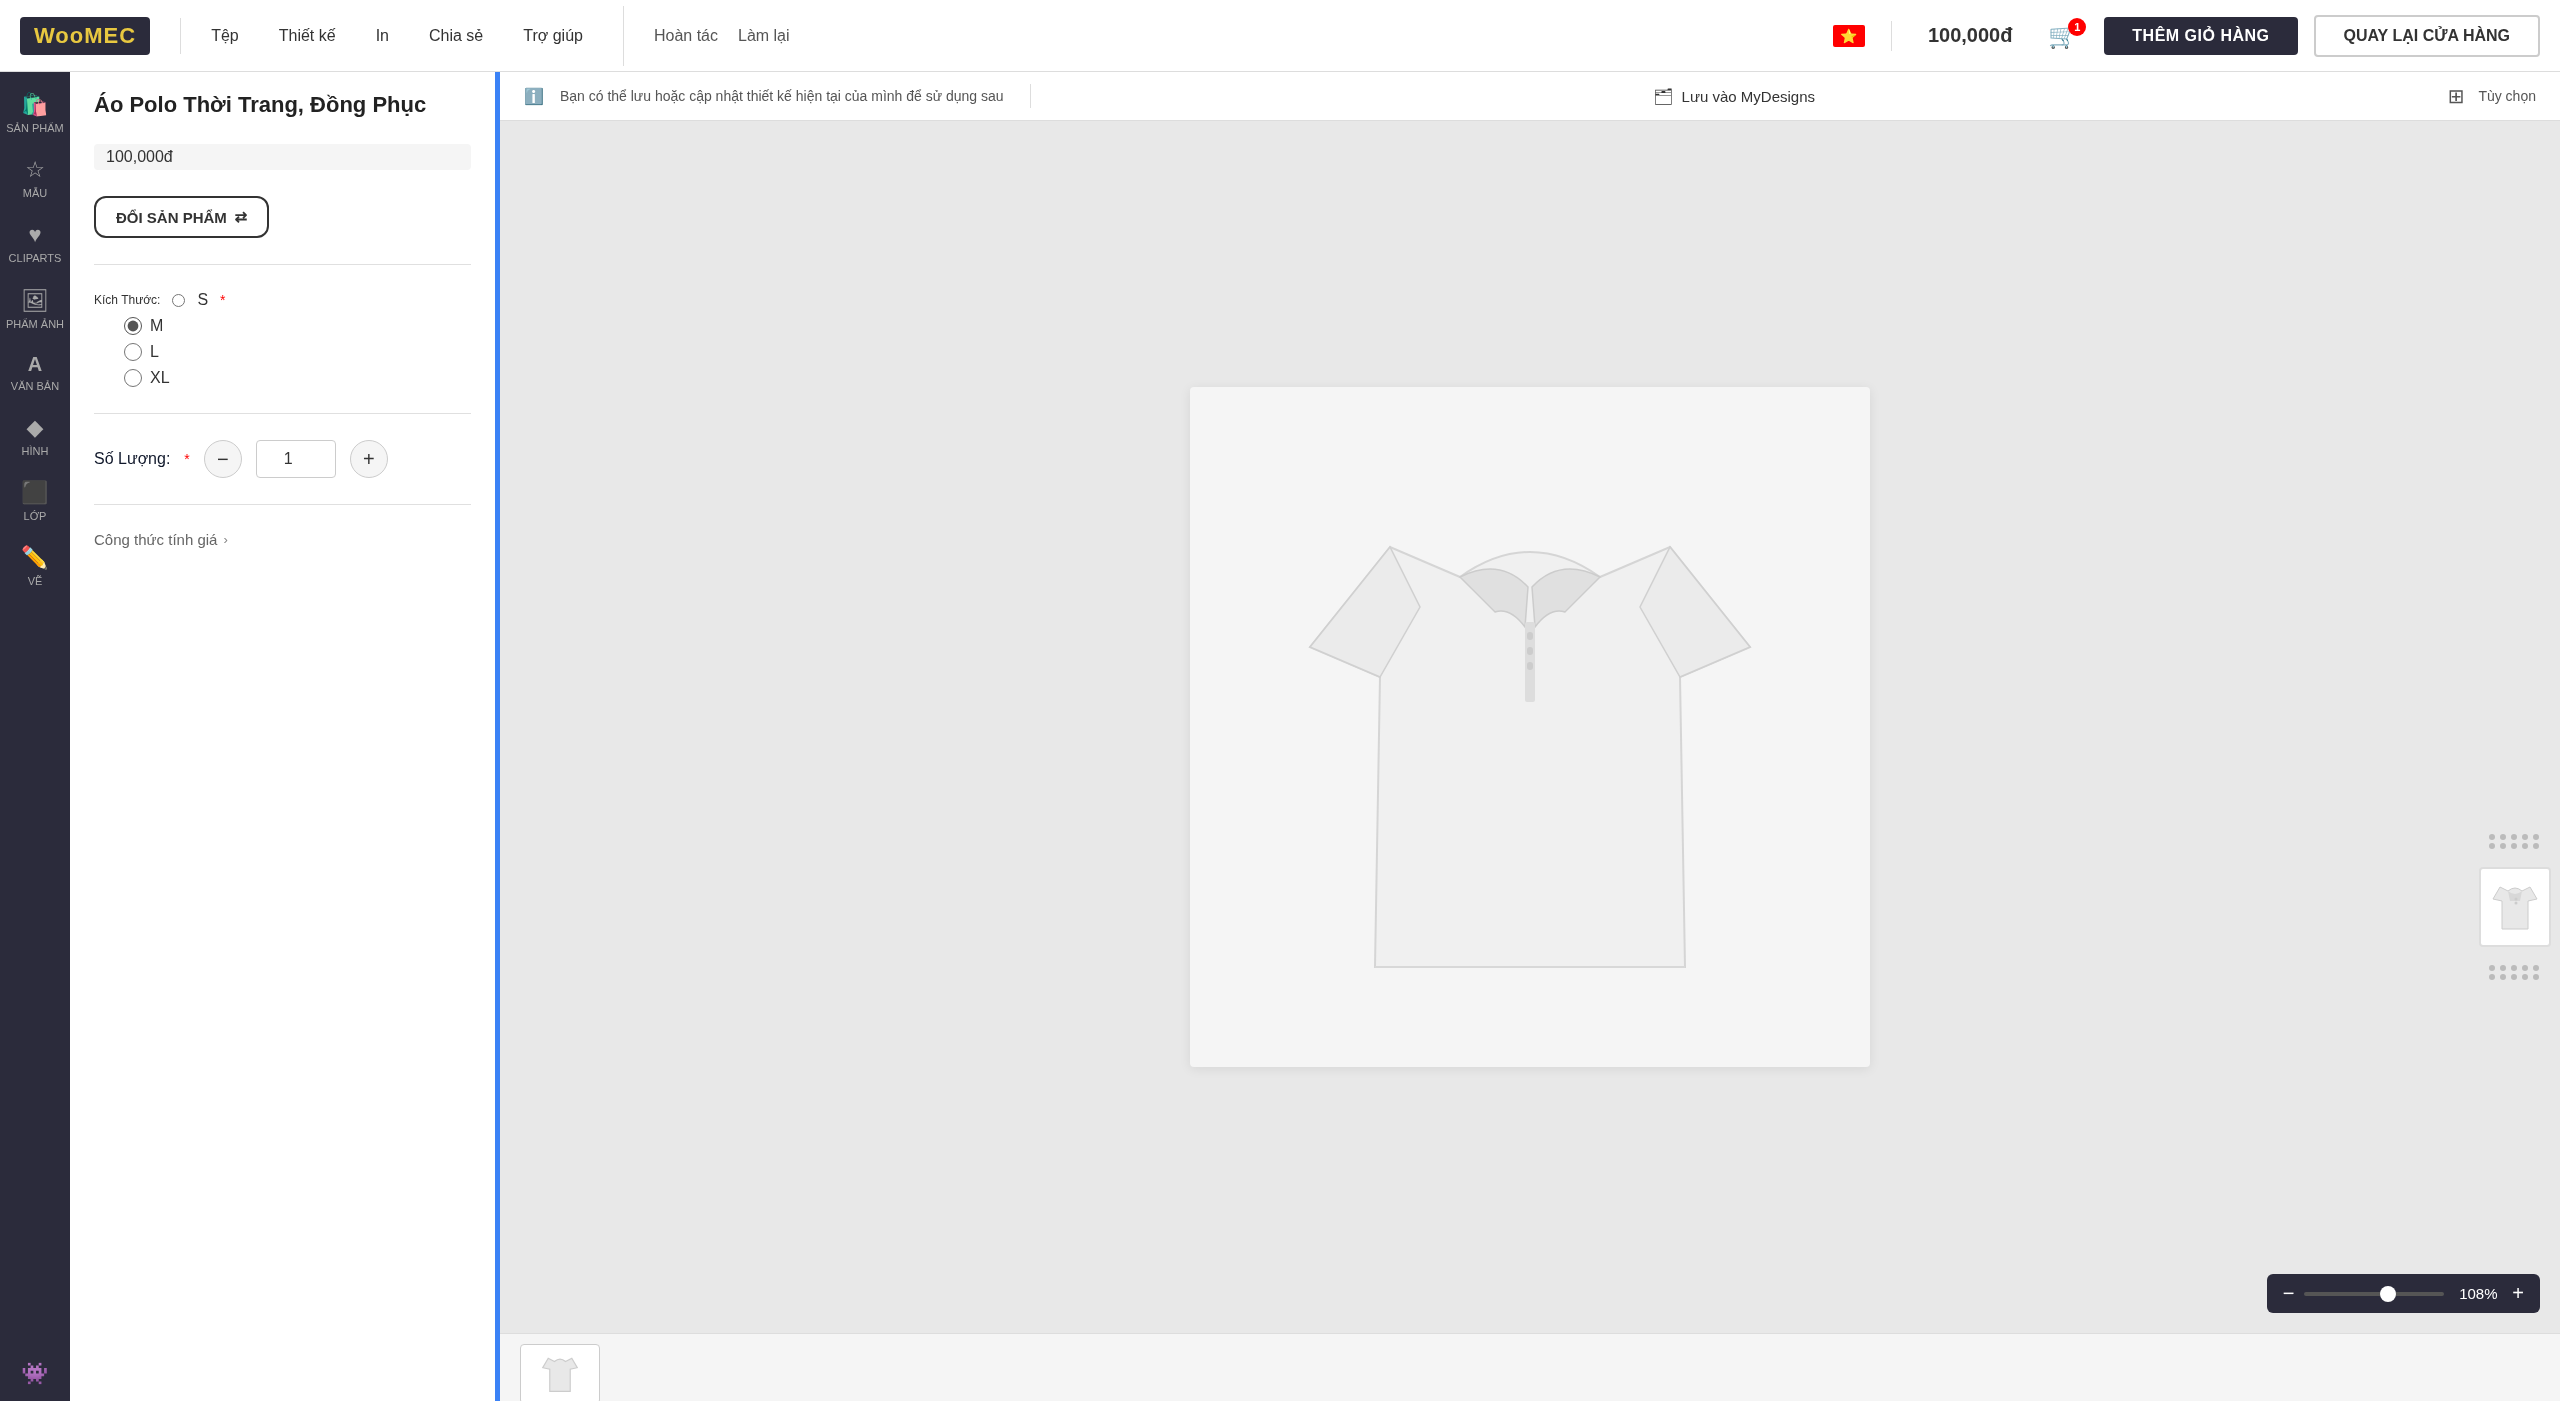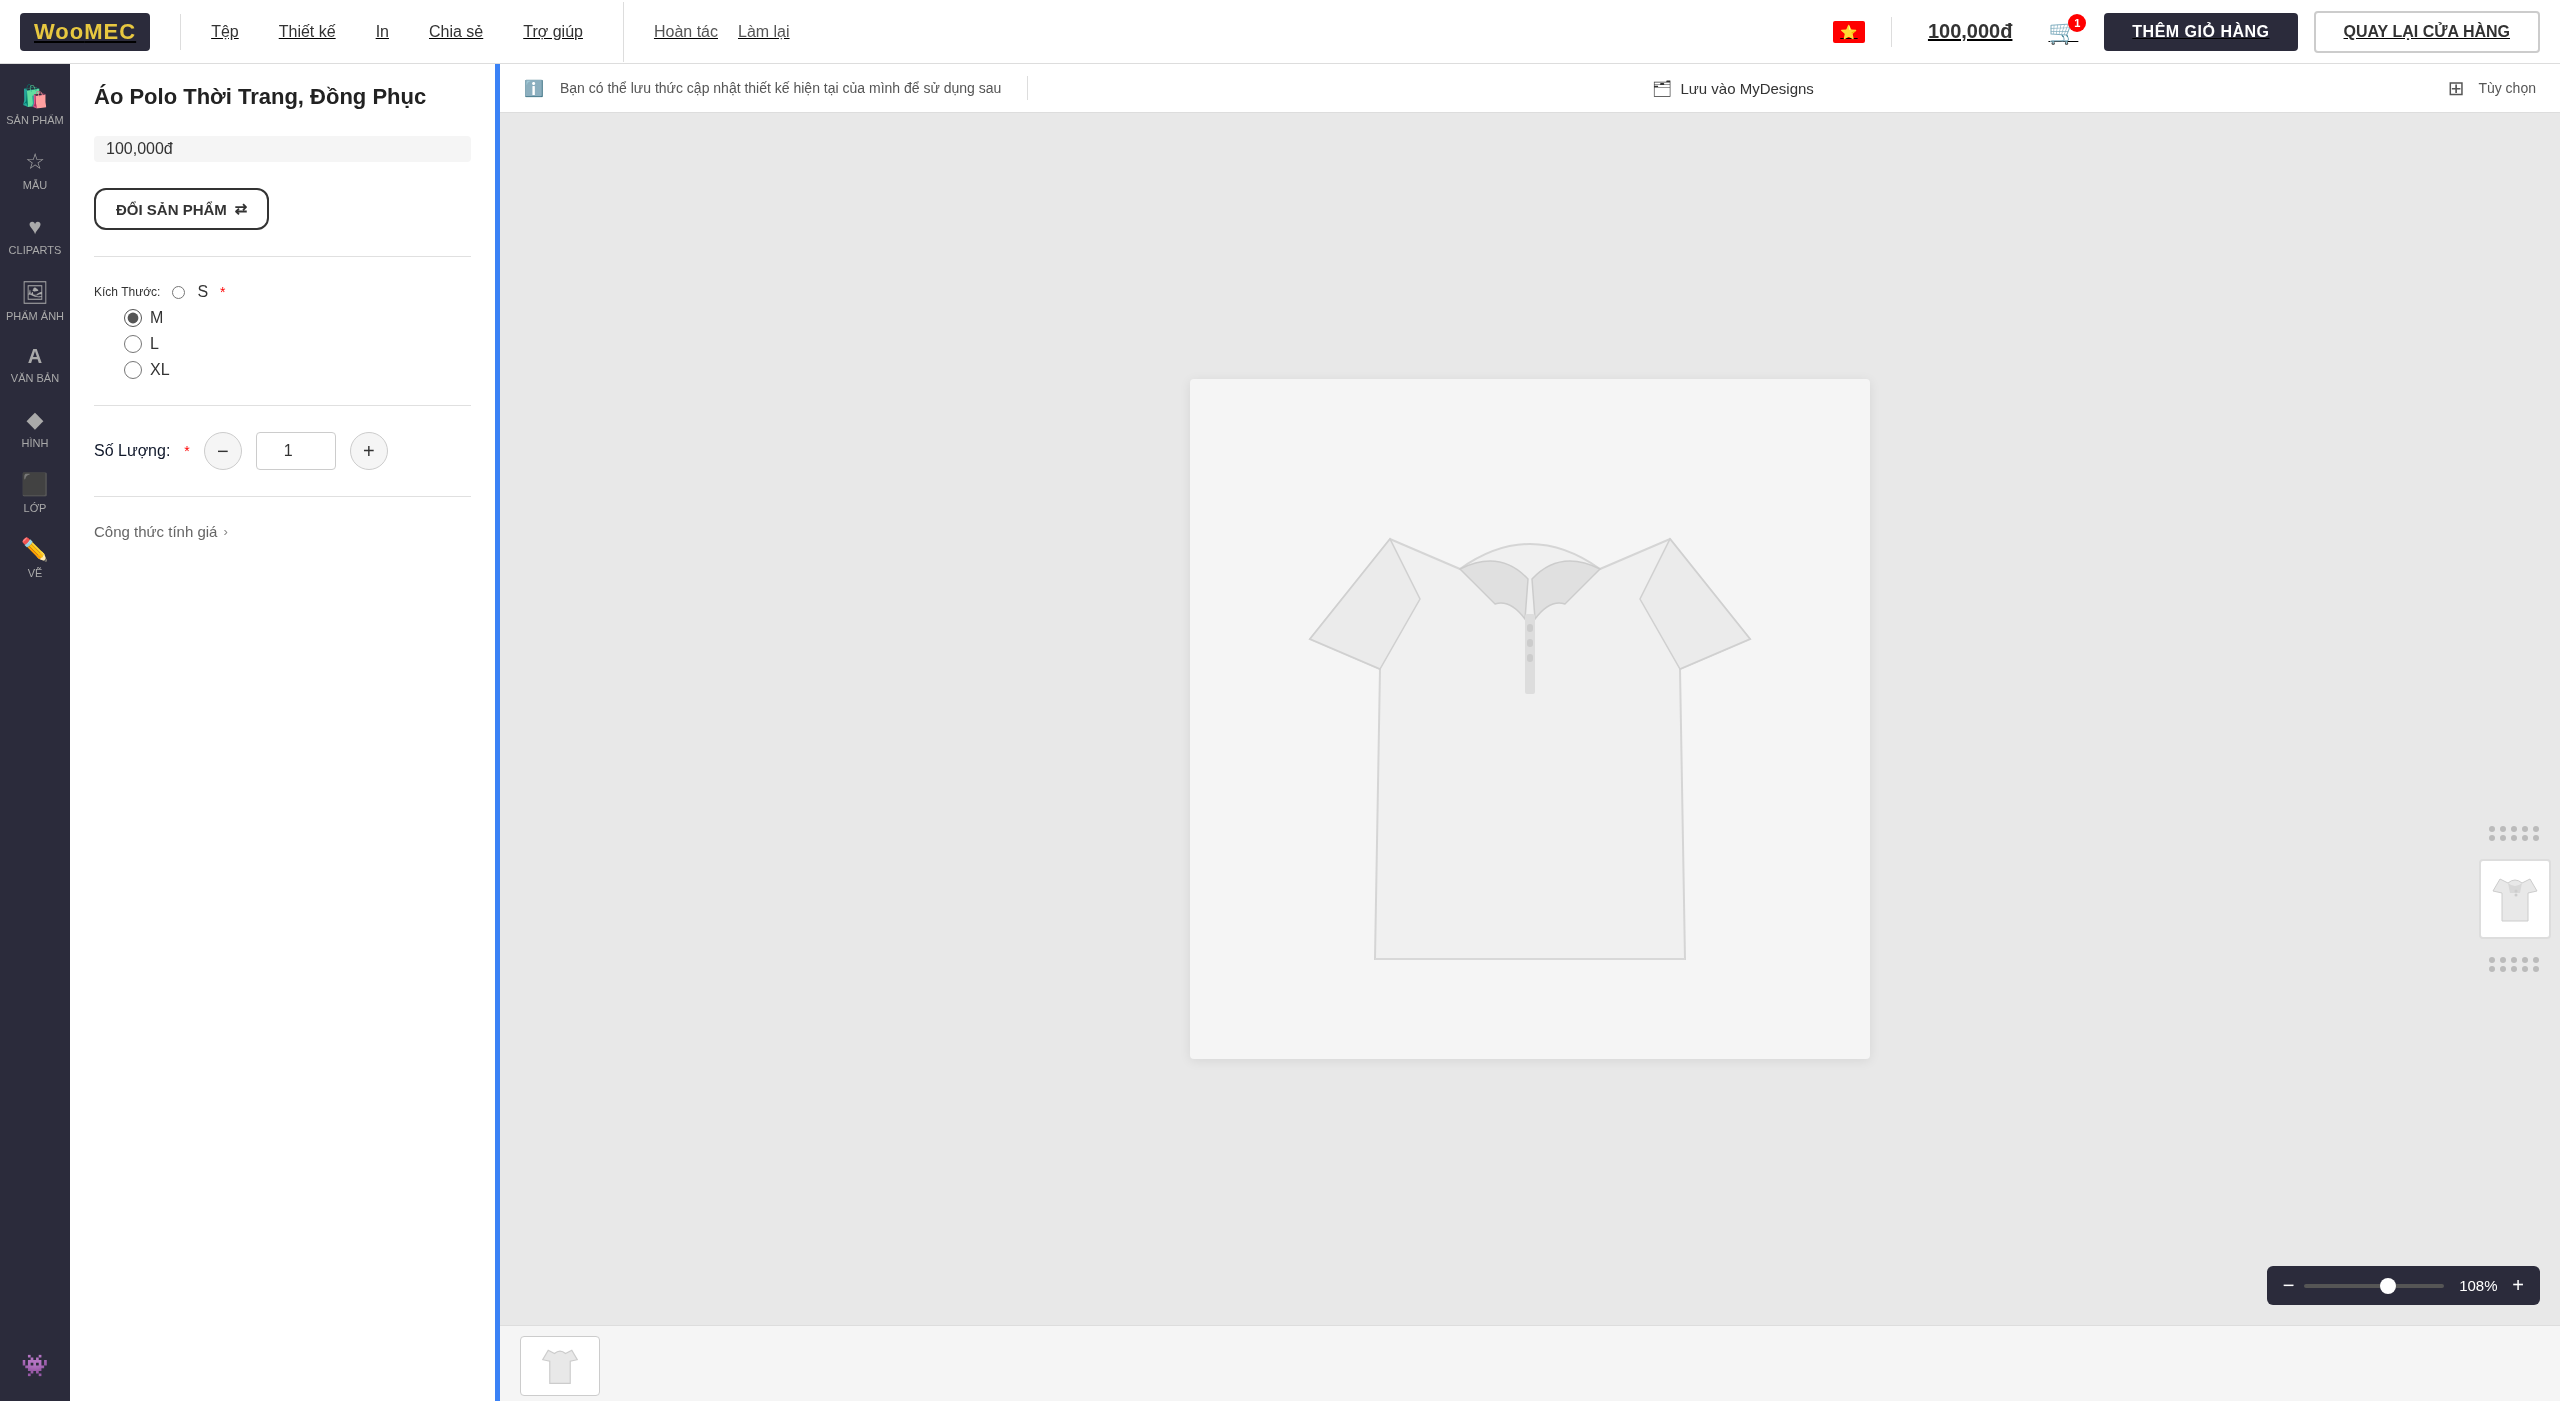--- a/index.html
+++ b/index.html
@@ -1,22 +1,22 @@
 <!DOCTYPE html>
 <html><head>
   <meta charset="utf-8">
   <style>
     * { box-sizing: border-box; margin: 0; padding: 0; }
     body { font-family: 'Segoe UI', Arial, sans-serif; background: #f0f0f0; width: 2560px; height: 1401px; overflow: hidden; }
 
     
     .topnav {
-      display: flex; align-items: center; height: 64px;
+      display: flex; align-items: center; height: 72px;
       background: #fff; border-bottom: 1px solid #ddd;
-      padding: 0 20px; gap: 0; text-decoration: underline;
+      padding: 0 20px; gap: 0;
     }
     .logo-box {
       background: #2b2b3b; color: #fff; font-weight: bold; font-size: 22px;
       padding: 6px 14px; border-radius: 4px; margin-right: 20px; letter-spacing: 1px;
     }
     .logo-box span { color: #e8c840; }
     .nav-divider { width: 1px; height: 36px; background: #ddd; margin: 0 10px; }
     .nav-menu { display: flex; gap: 0; }
     .nav-item {
       padding: 0 20px; font-size: 16px; color: #333; cursor: pointer;
@@ -289,21 +289,21 @@
     <div class="price-formula">
       <span>Công thức tính giá</span>
       <span class="price-formula-chevron">›</span>
     </div>
   </div>
 
   <div class="canvas-area">
 
     <div class="canvas-top-bar">
       <span class="info-icon">ℹ️</span>
-      <span>Bạn có thể lưu thức cập nhật thiết kế hiện tại của mình để sử dụng sau</span>
+      <span>Bạn có thể lưu hoặc cập nhật thiết kế hiện tại của mình để sử dụng sau</span>
       <div style="width:1px;height:24px;background:#ddd;margin:0 10px"></div>
       <div class="save-mydesigns">
         <span class="save-mydesigns-icon">🗂</span>
         <span>Lưu vào MyDesigns</span>
       </div>
       <div style="margin-left:auto;display:flex;align-items:center;gap:14px">
         <div class="view-toggle">⊞</div>
         <span>Tùy chọn</span>
       </div>
     </div>

